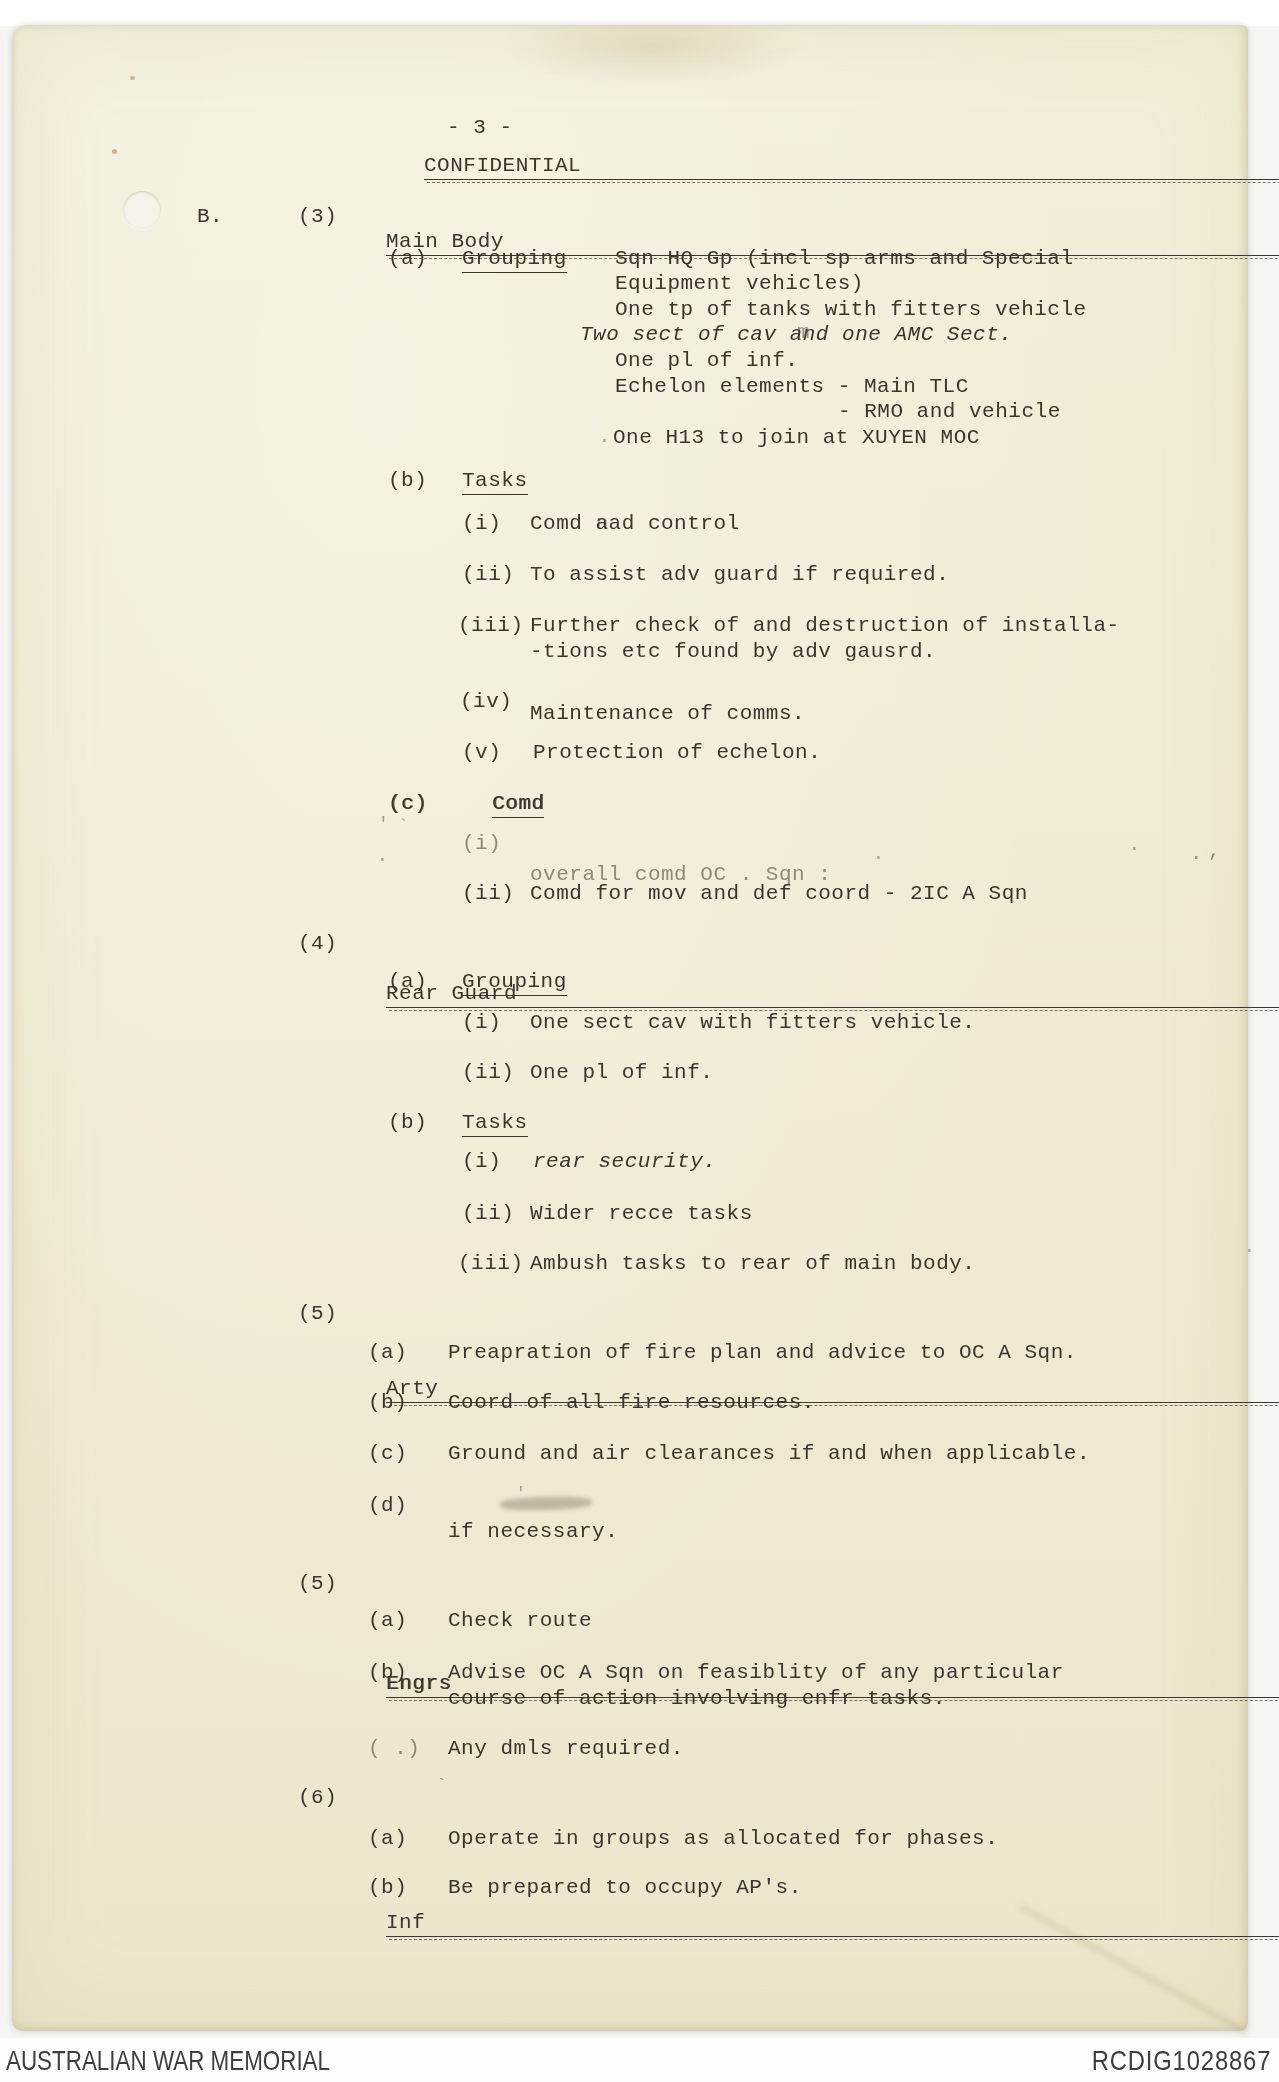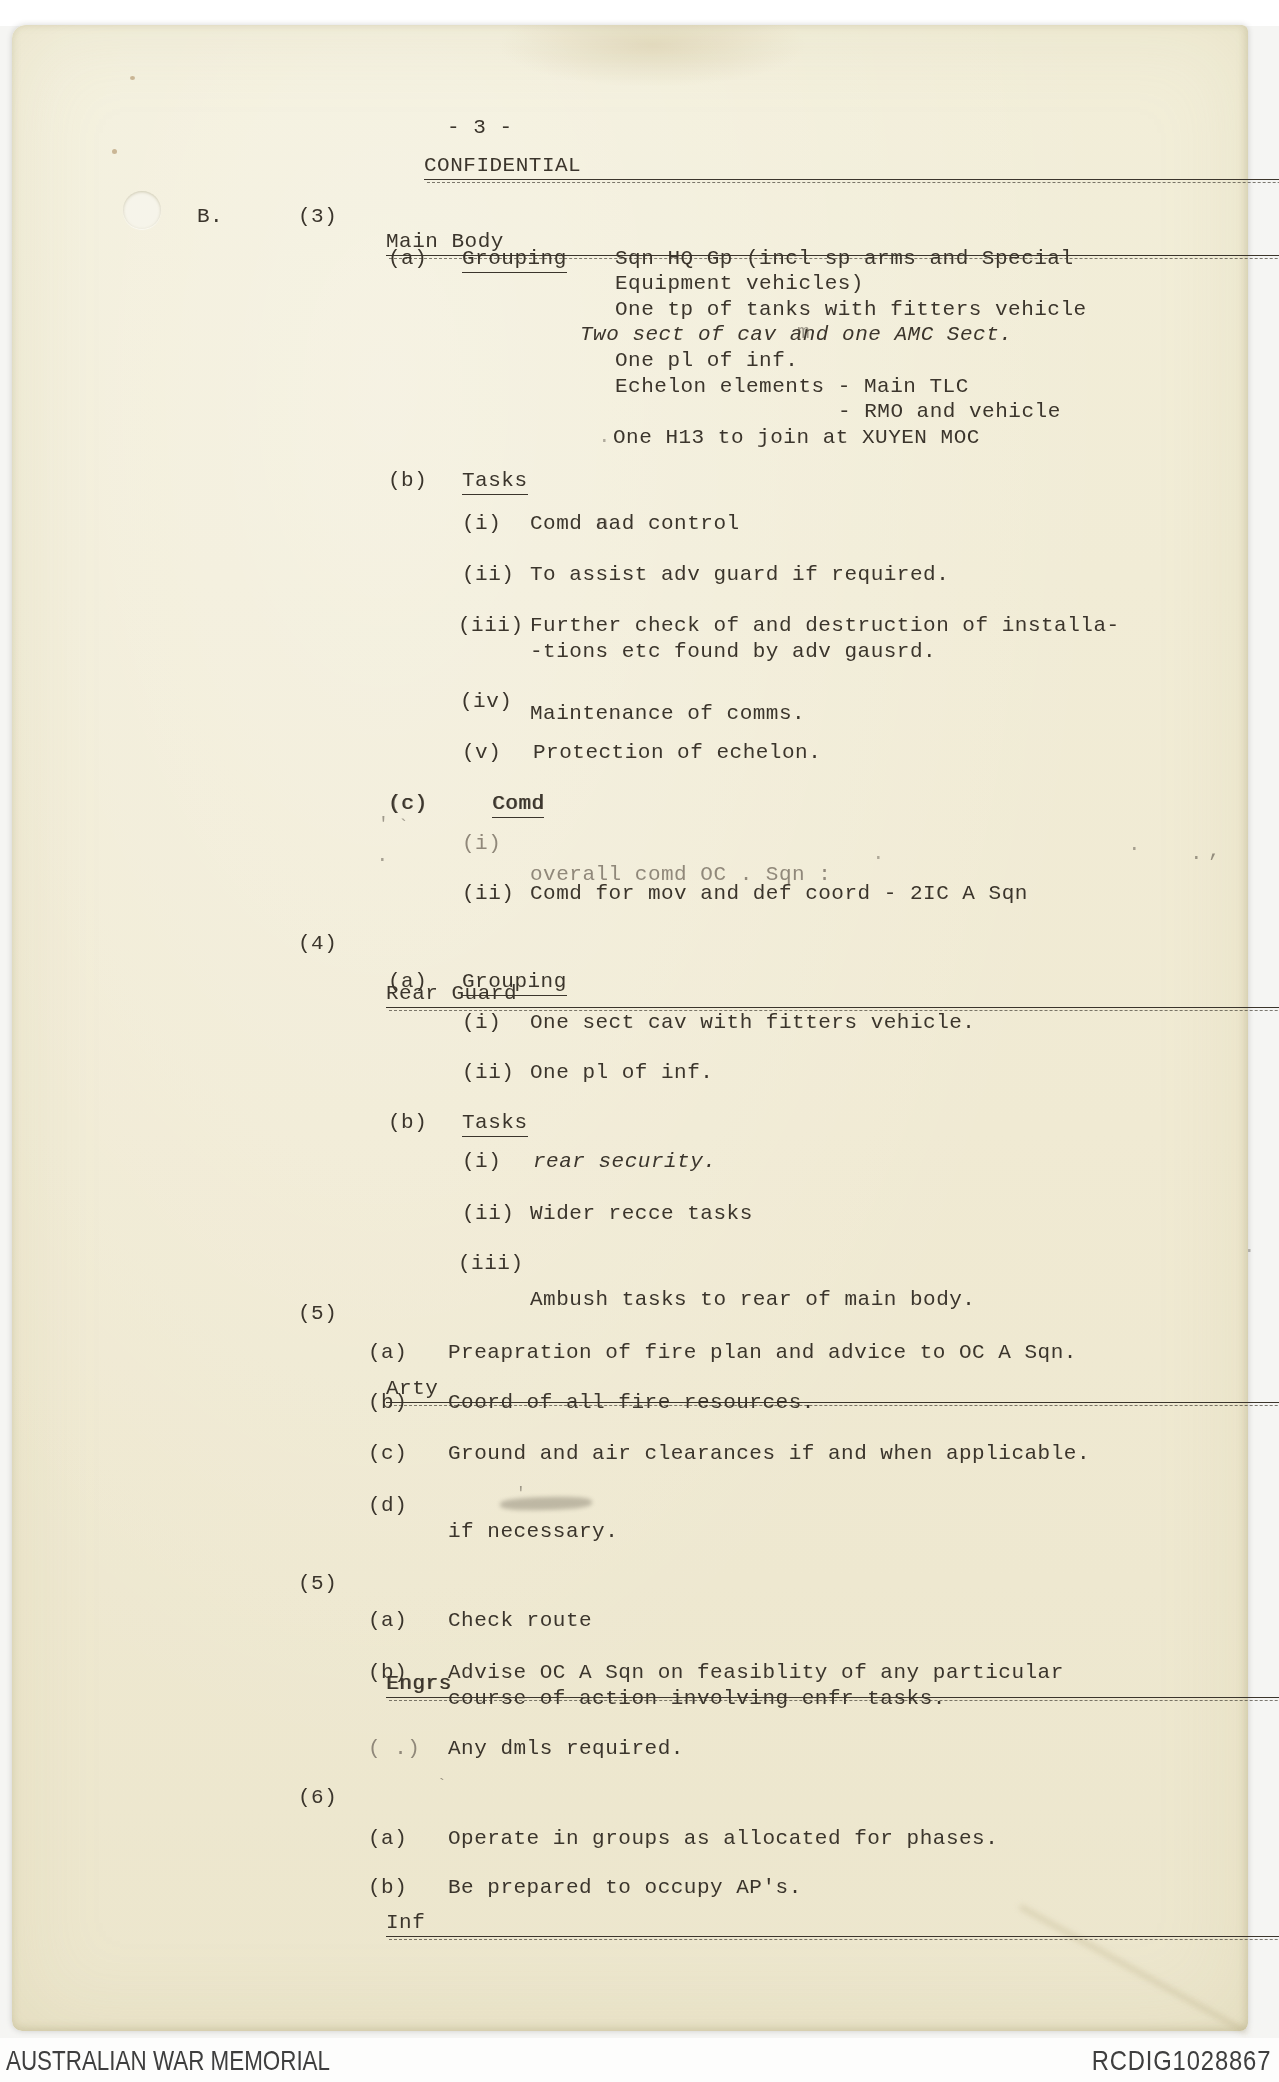--- a/index.html
+++ b/index.html
@@ -125,21 +125,21 @@
   <div class="tw" style="left:530px;top:1012px;">One sect cav with fitters vehicle.</div>
   <div class="tw" style="left:462px;top:1062px;">(ii)</div>
   <div class="tw" style="left:530px;top:1062px;">One pl of inf.</div>
   <div class="tw" style="left:388px;top:1112px;">(b)</div>
   <div class="tw u" style="left:462px;top:1112px;">Tasks</div>
   <div class="tw" style="left:462px;top:1151px;">(i)</div>
   <div class="tw" style="left:533px;top:1151px;font-style:italic;">rear security.</div>
   <div class="tw" style="left:462px;top:1203px;">(ii)</div>
   <div class="tw" style="left:530px;top:1203px;">Wider recce tasks</div>
   <div class="tw" style="left:458px;top:1253px;">(iii)</div>
-  <div class="tw" style="left:530px;top:1253px;margin-top:36px;">Ambush tasks to rear of main body.</div>
+  <div class="tw" style="left:530px;top:1253px;">Ambush tasks to rear of main body.</div>
 
   <div class="tw" style="left:298px;top:1303px;">(5)</div>
   <div class="tw u2" style="left:386px;top:1303px;">Arty</div>
   <div class="tw" style="left:368px;top:1342px;">(a)</div>
   <div class="tw" style="left:448px;top:1342px;">Preapration of fire plan and advice to OC A Sqn.</div>
   <div class="tw" style="left:368px;top:1392px;">(b)</div>
   <div class="tw" style="left:448px;top:1392px;">Coord of all fire resources.</div>
   <div class="tw" style="left:368px;top:1443px;">(c)</div>
   <div class="tw" style="left:448px;top:1443px;">Ground and air clearances if and when applicable.</div>
   <div class="tw" style="left:368px;top:1495px;">(d)</div>

